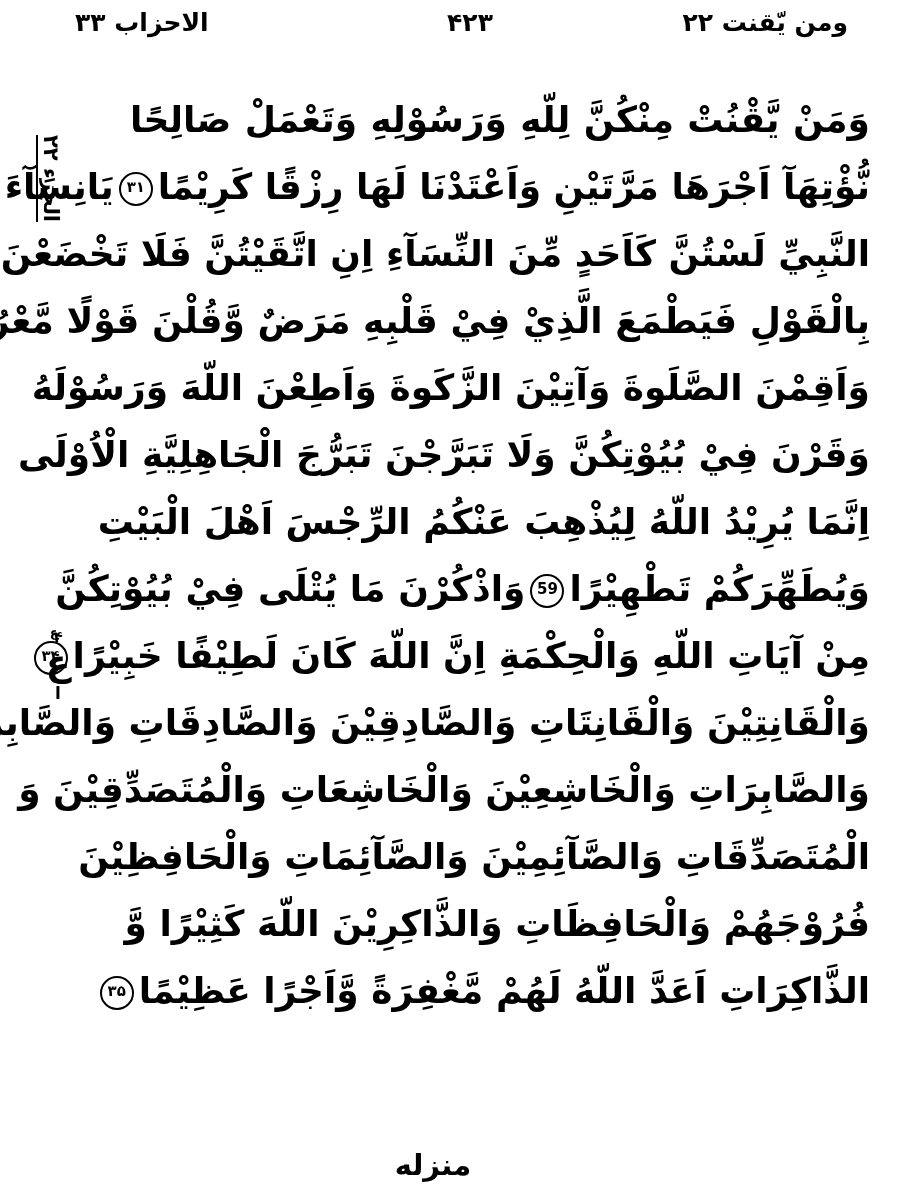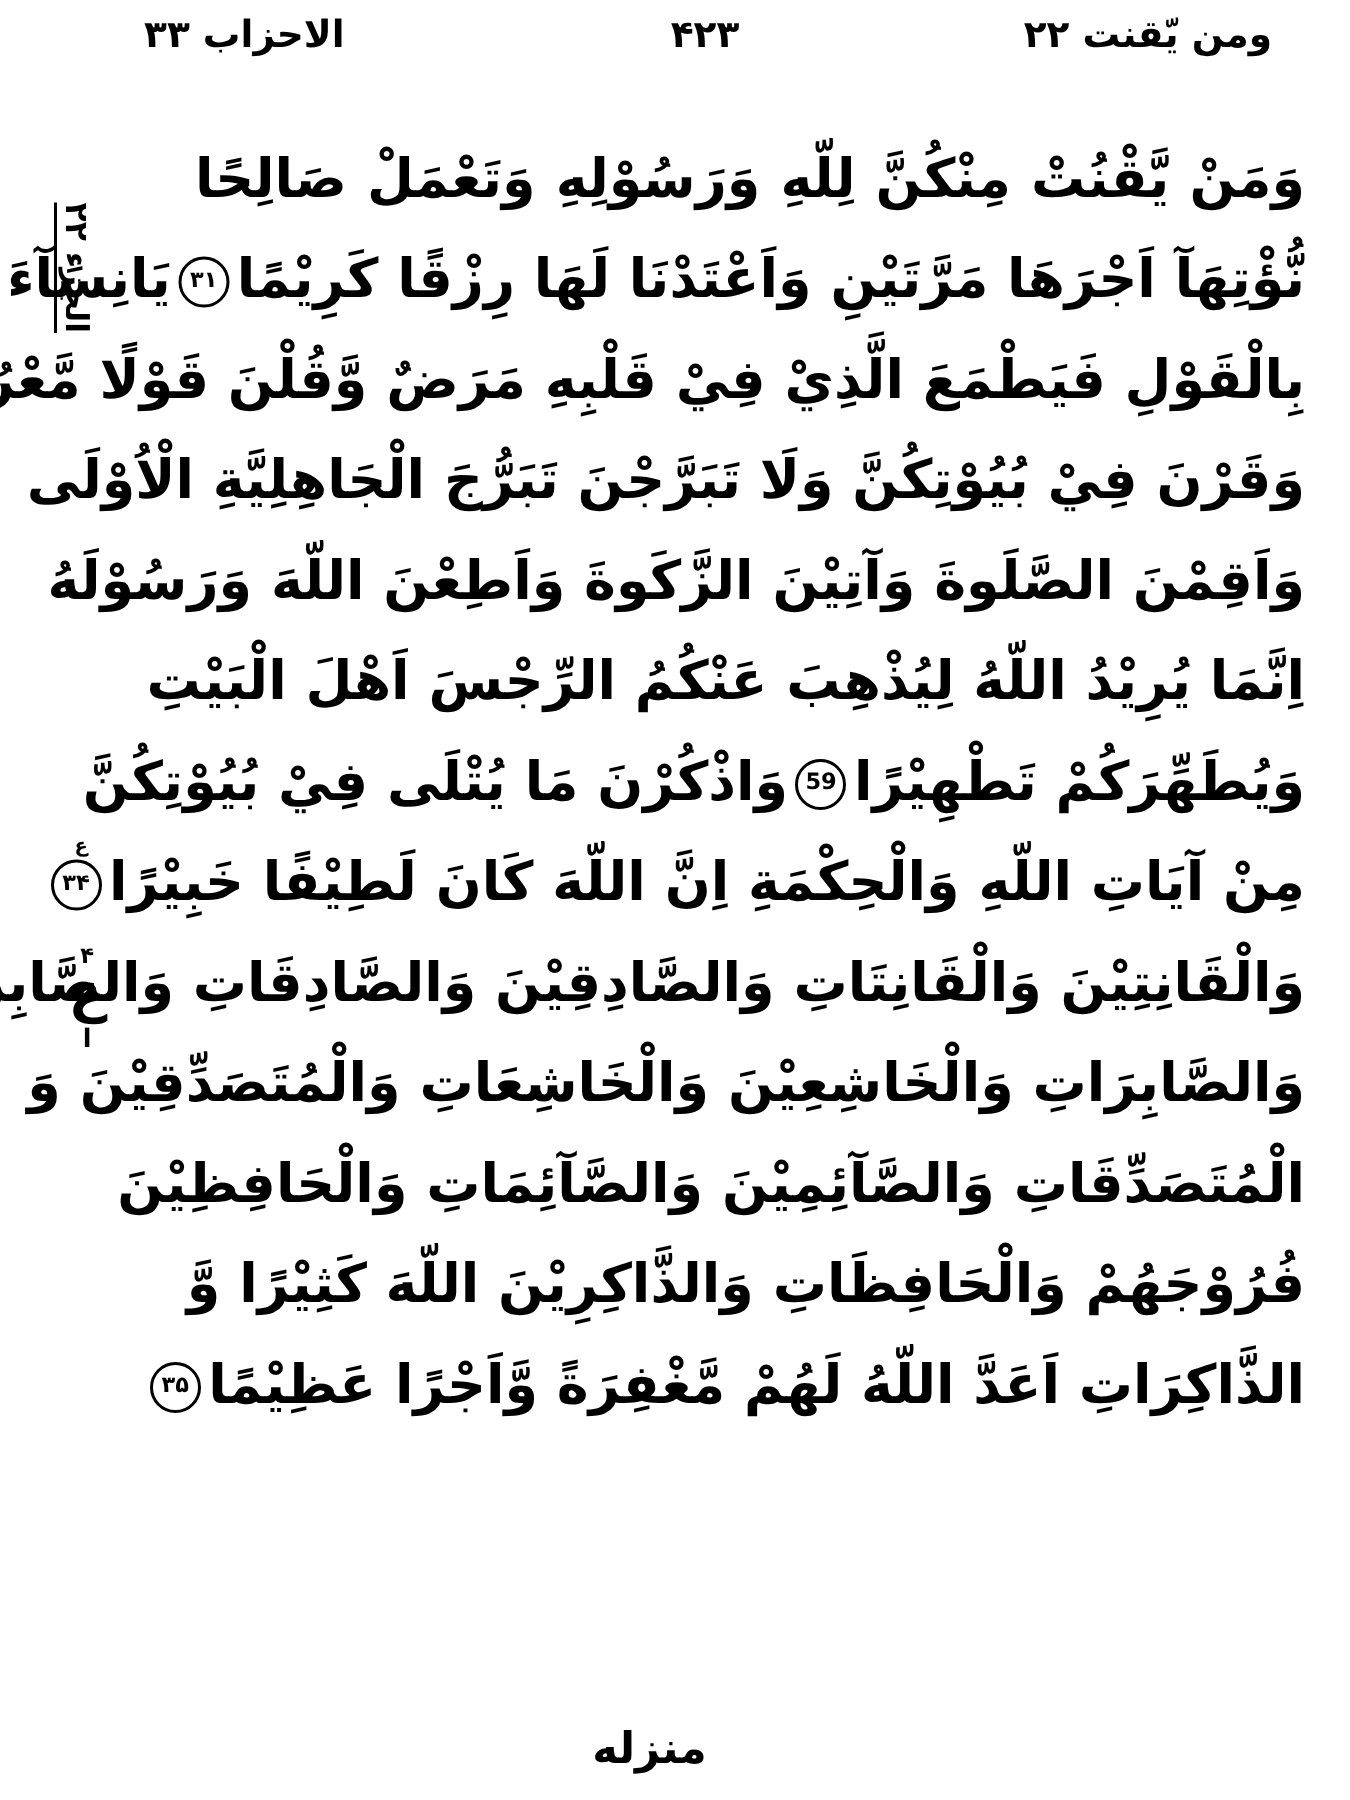--- a/index.html
+++ b/index.html
@@ -1,21 +1,21 @@
 <!DOCTYPE html>
 <html lang="ar" dir="rtl"><head>
 <meta charset="utf-8">
 <style>
   html,body{margin:0;padding:0;}
   body{background:#ffffff;font-family:"DejaVu Sans",sans-serif;}
   .page{position:relative;width:900px;height:1200px;background:#ffffff;overflow:hidden;color:#000;}
 
   
   .hdr{position:absolute;top:8px;font-weight:bold;font-size:25px;white-space:nowrap;color:#000;}
-  .hdr-left{left:96px;}
+  .hdr-left{left:75px;}
   .hdr-center{left:0;right:0;text-align:center;padding-left:40px;}
   .hdr-right{right:52px;margin-left:42px;}
 
   
   .margin-juz{
     position:absolute;left:14px;top:118px;width:70px;height:120px;
     display:flex;align-items:center;justify-content:center;
   }
   .margin-juz .rot{
     transform:rotate(90deg);white-space:nowrap;font-weight:bold;font-size:21px;
@@ -73,23 +73,24 @@
 
   <div class="margin-ruku">
     <span class="r-top">۴</span>
     <span class="r-ayn">ع</span>
     <span class="r-bottom">ا</span>
   </div>
 
   <div class="qblock">
       <div class="qline"><span>وَمَنْ يَّقْنُتْ مِنْكُنَّ لِلّهِ وَرَسُوْلِهِ وَتَعْمَلْ صَالِحًا</span></div>
       <div class="qline"><span>نُّؤْتِهَآ اَجْرَهَا مَرَّتَيْنِ وَاَعْتَدْنَا لَهَا رِزْقًا كَرِيْمًا</span><span class="ayah"><span class="ayah-num">۳۱</span></span><span>يَانِسَآءَ</span></div>
+      <div class="qline"><span>النَّبِيِّ لَسْتُنَّ كَاَحَدٍ مِّنَ النِّسَآءِ اِنِ اتَّقَيْتُنَّ فَلَا تَخْضَعْنَ</span></div>
       <div class="qline"><span>بِالْقَوْلِ فَيَطْمَعَ الَّذِيْ فِيْ قَلْبِهِ مَرَضٌ وَّقُلْنَ قَوْلًا مَّعْرُوْفًا</span></div>
+      <div class="qline"><span>وَاَقِمْنَ الصَّلَوةَ وَآتِيْنَ الزَّكَوةَ وَاَطِعْنَ اللّهَ وَرَسُوْلَهُ</span></div>
       <div class="qline"><span>وَقَرْنَ فِيْ بُيُوْتِكُنَّ وَلَا تَبَرَّجْنَ تَبَرُّجَ الْجَاهِلِيَّةِ الْاُوْلَى</span></div>
-      <div class="qline"><span>وَاَقِمْنَ الصَّلَوةَ وَآتِيْنَ الزَّكَوةَ وَاَطِعْنَ اللّهَ وَرَسُوْلَهُ</span></div>
       <div class="qline"><span>اِنَّمَا يُرِيْدُ اللّهُ لِيُذْهِبَ عَنْكُمُ الرِّجْسَ اَهْلَ الْبَيْتِ</span></div>
       <div class="qline"><span>وَيُطَهِّرَكُمْ تَطْهِيْرًا</span><span class="ayah"><span class="ayah-num">59</span></span><span>وَاذْكُرْنَ مَا يُتْلَى فِيْ بُيُوْتِكُنَّ</span></div>
       <div class="qline"><span>مِنْ آيَاتِ اللّهِ وَالْحِكْمَةِ اِنَّ اللّهَ كَانَ لَطِيْفًا خَبِيْرًا</span><span class="ayah"><span class="ayah-sup">ع</span><span class="ayah-num">۳۴</span></span></div>
       <div class="qline"><span>وَالْقَانِتِيْنَ وَالْقَانِتَاتِ وَالصَّادِقِيْنَ وَالصَّادِقَاتِ وَالصَّابِرِيْنَ</span></div>
       <div class="qline"><span>وَالصَّابِرَاتِ وَالْخَاشِعِيْنَ وَالْخَاشِعَاتِ وَالْمُتَصَدِّقِيْنَ وَ</span></div>
       <div class="qline"><span>الْمُتَصَدِّقَاتِ وَالصَّآئِمِيْنَ وَالصَّآئِمَاتِ وَالْحَافِظِيْنَ</span></div>
       <div class="qline"><span>فُرُوْجَهُمْ وَالْحَافِظَاتِ وَالذَّاكِرِيْنَ اللّهَ كَثِيْرًا وَّ</span></div>
       <div class="qline"><span>الذَّاكِرَاتِ اَعَدَّ اللّهُ لَهُمْ مَّغْفِرَةً وَّاَجْرًا عَظِيْمًا</span><span class="ayah"><span class="ayah-num">۳۵</span></span></div>
     </div>
 

